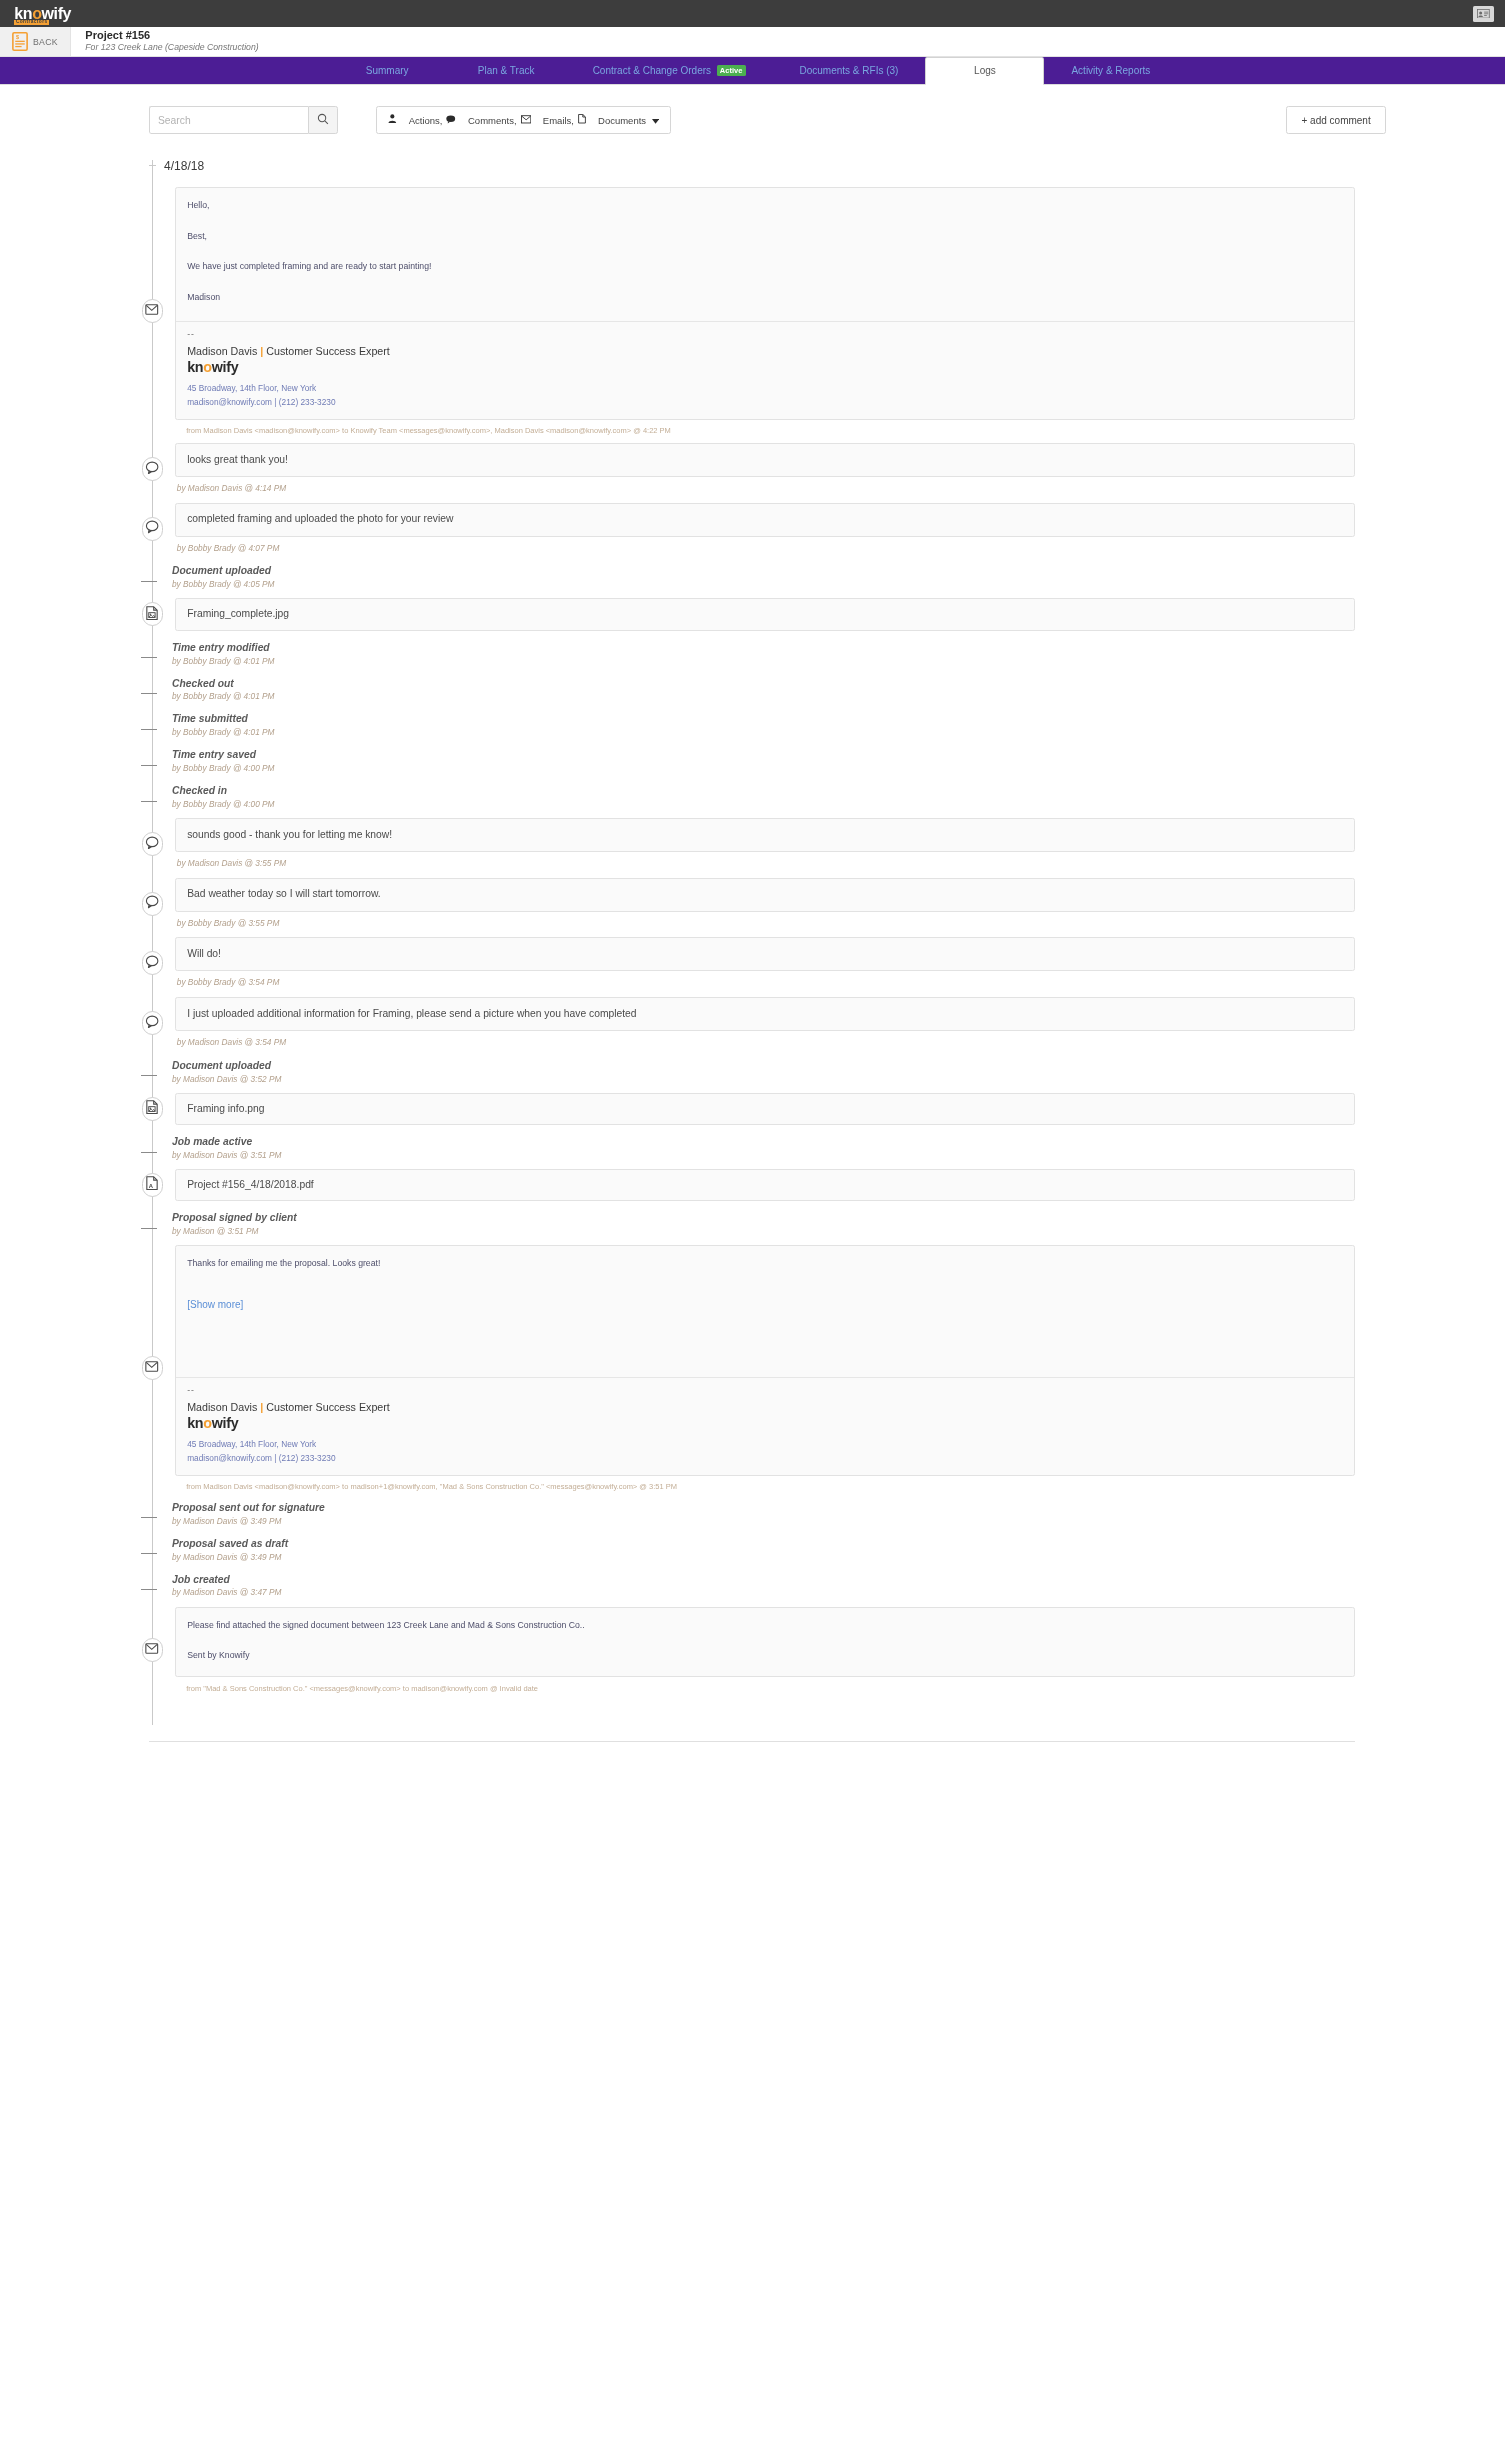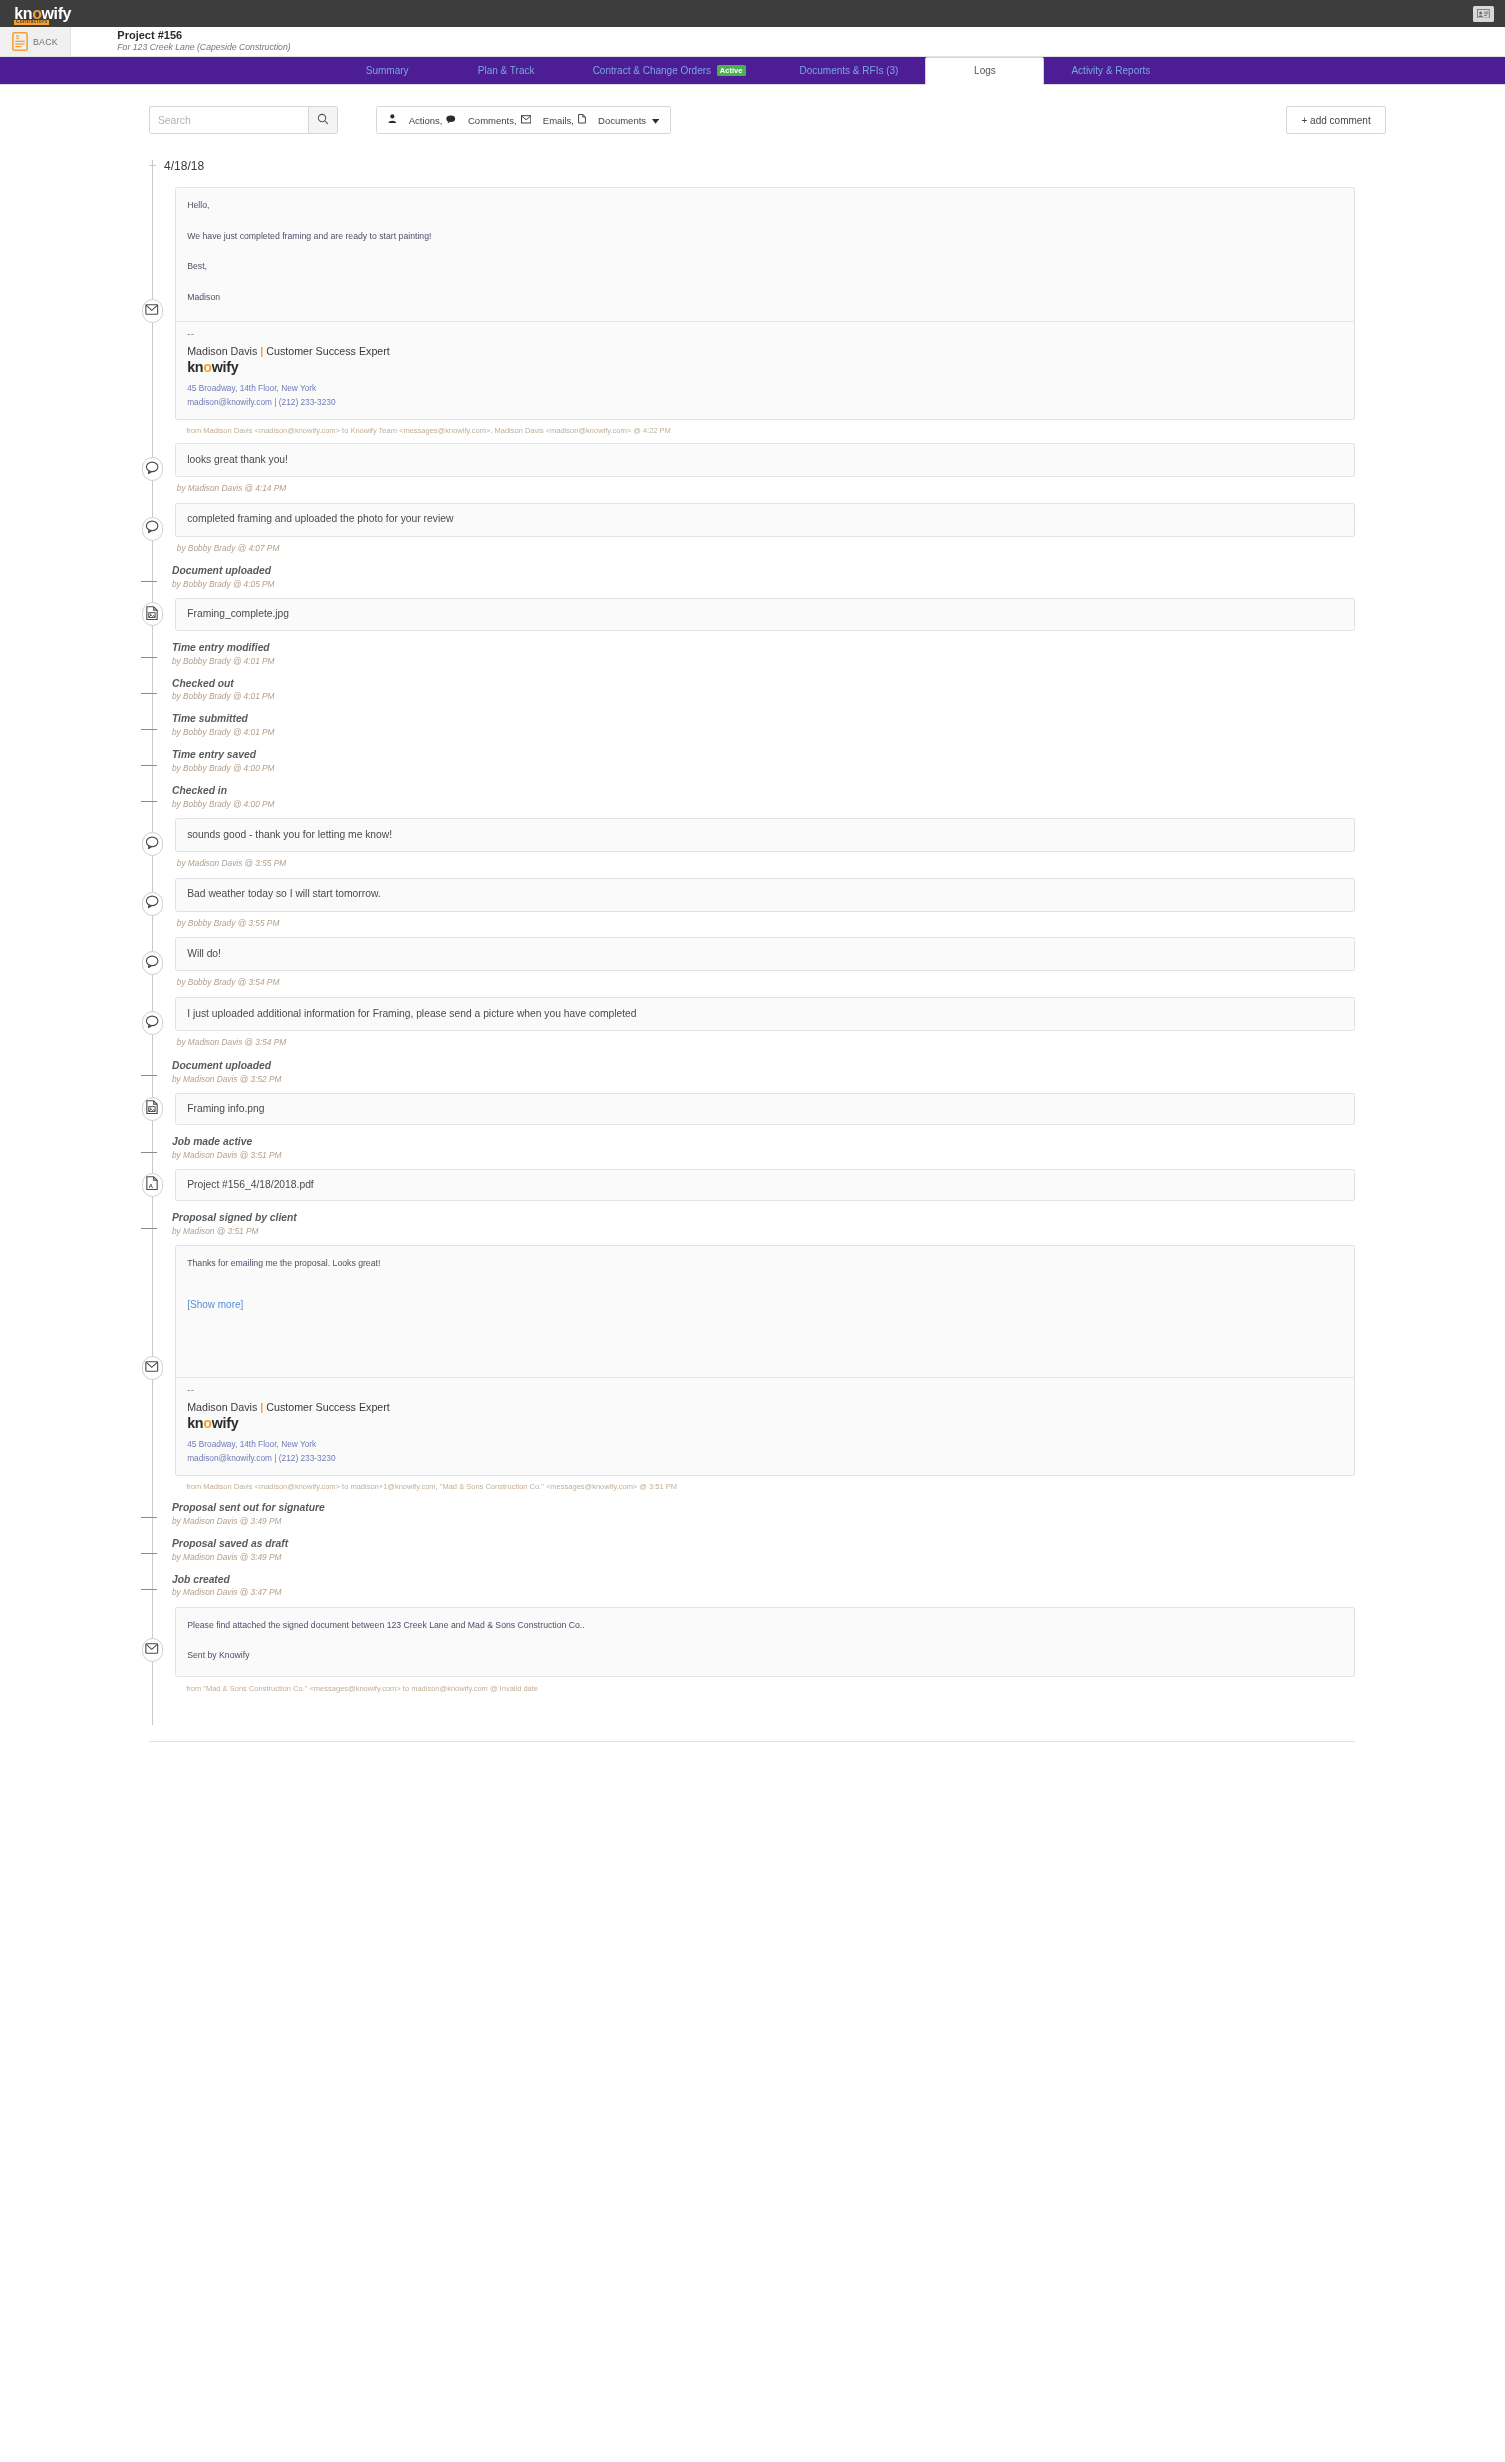--- a/index.html
+++ b/index.html
@@ -67,21 +67,21 @@
     justify-content: center;
     gap: 4.8px;
     border-right: 0.8px solid #e3e3e3;
   }
   .back-icon { width: 16px; height: 19px; display:block; }
   .back-label {
     font-size: 8.7px;
     color: #6f6f6f;
     letter-spacing: 0.3px;
   }
-  .projinfo { padding: 2.4px 0 0 14.3px; margin-left: 32px; }
+  .projinfo { padding: 2.4px 0 0 14.3px; }
   .projtitle { font-size: 11px; font-weight: 700; color: #2b2b2b; line-height: 1.15; }
   .projsub { font-size: 8.7px; font-style: italic; color: #777; line-height: 1.3; }
 
   
   .tabbar {
     height: 28px;
     display: flex;
     align-items: stretch;
     justify-content: center;
     border-bottom: 0.8px solid #dcdcdc;
@@ -451,22 +451,22 @@
             <span class="ic"><svg width="13.5" height="11" viewBox="0 0 17 14" aria-hidden="true">
                 <rect x="1" y="1" width="15" height="12" rx="1" fill="none" stroke="#4a4a4a" stroke-width="1.4"></rect>
                 <polyline points="1.5,1.7 8.5,8 15.5,1.7" fill="none" stroke="#4a4a4a" stroke-width="1.4"></polyline>
               </svg></span>
           </div>
         </div>
         <div class="body">
           <div class="email-card">
             <div class="email-body">
               <p class="">Hello,</p>
+              <p class="">Best,</p>
               <p class="">We have just completed framing and are ready to start painting!</p>
-              <p class="">Best,</p>
               <p class="last">Madison</p>
             </div>
             <div class="sig-sep"></div>
             <div class="sig">
               <div class="sig-dashes">--</div>
               <div class="sig-name"><span>Madison Davis</span> <span class="pipe">|</span> <span>Customer Success Expert</span></div>
               <div class="sig-logo"><span>kn</span><span class="o">o</span><span>wify</span></div>
               <div class="sig-line">45 Broadway, 14th Floor, New York</div>
               <div class="sig-line">madison@knowify.com | (212) 233-3230</div>
             </div>

